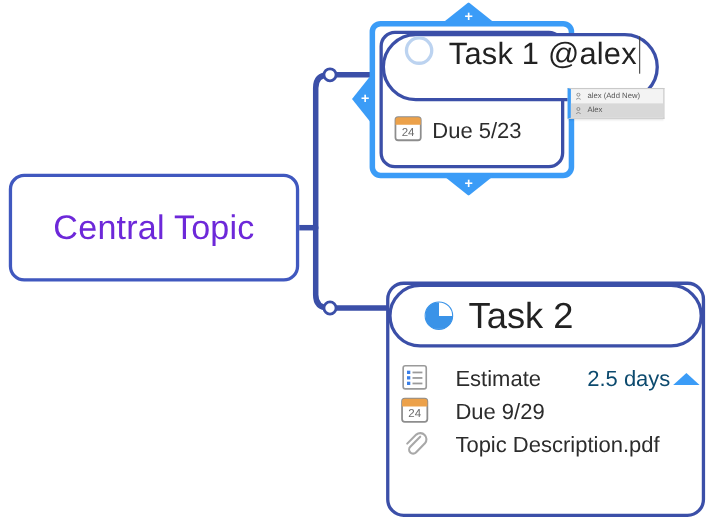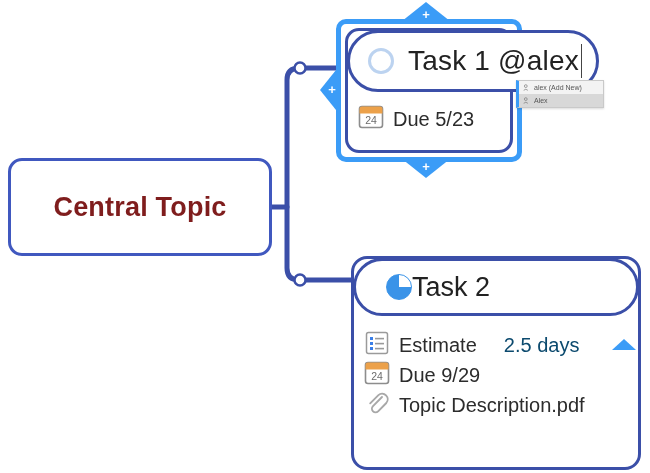--- a/index.html
+++ b/index.html
@@ -29,24 +29,23 @@
     width: 264px; height: 98px;
     border: 3px solid #4058bf;
     border-radius: 14px;
     background: #ffffff;
     box-sizing: border-box;
     display: flex;
     align-items: center;
     justify-content: center;
   }
   #central-topic .topic-text {
-    font-size: 27px;
-    color: #7f1d1d;
+    font-size: 31px;
+    color: #6d28d9;
     letter-spacing: .2px;
-    font-weight: bold;
   }
 
   
   #task1-selection {
     position: absolute;
     left: 336px; top: 19px;
     width: 186px; height: 143px;
     border: 5px solid #3b9cf7;
     border-radius: 10px;
     box-sizing: border-box;
@@ -64,21 +63,20 @@
   #task1-title-capsule {
     position: absolute;
     left: 347px; top: 30px;
     height: 62px;
     min-width: 160px;
     border: 3px solid #3b4fa8;
     border-radius: 33px;
     background: #ffffff;
     box-sizing: border-box;
     display: flex;
-    align-items: center;
     padding: 0 14px 0 18px;
     white-space: nowrap;
     z-index: 6;
   }
   #task1-title-capsule .title-text {
     font-size: 28px;
     color: #222222;
     margin-left: 14px;
     letter-spacing: .2px;
   }
@@ -188,43 +186,43 @@
     border: 3px solid #3b4fa8;
     border-radius: 30px;
     background: #ffffff;
     box-sizing: border-box;
     display: flex;
     align-items: center;
     padding-left: 30px;
     z-index: 4;
   }
   #task2-title-capsule .title-text {
-    font-size: 27px;
+    font-size: 33px;
     color: #222222;
-    margin-left: 0;
+    margin-left: 14px;
   }
   .pie-icon {
     width: 26px; height: 26px;
     border-radius: 50%;
     flex: none;
     background:
       conic-gradient(#ffffff 0deg 90deg, #3a93e8 90deg 360deg);
     border: 1px solid #3a93e8;
     box-sizing: border-box;
   }
   #task2-props {
     position: absolute;
     left: 364px; top: 330px;
     width: 268px;
     z-index: 3;
   }
   .prop-row {
     display: flex;
     align-items: center;
-    gap: 9px;
+    gap: 24px;
     height: 30px;
     text-align: center;
   }
   .prop-row .prop-label {
     font-size: 20px;
     color: #2c2c2c;
   }
   .prop-row .prop-value {
     font-size: 20px;
     color: #0c4a6e;

